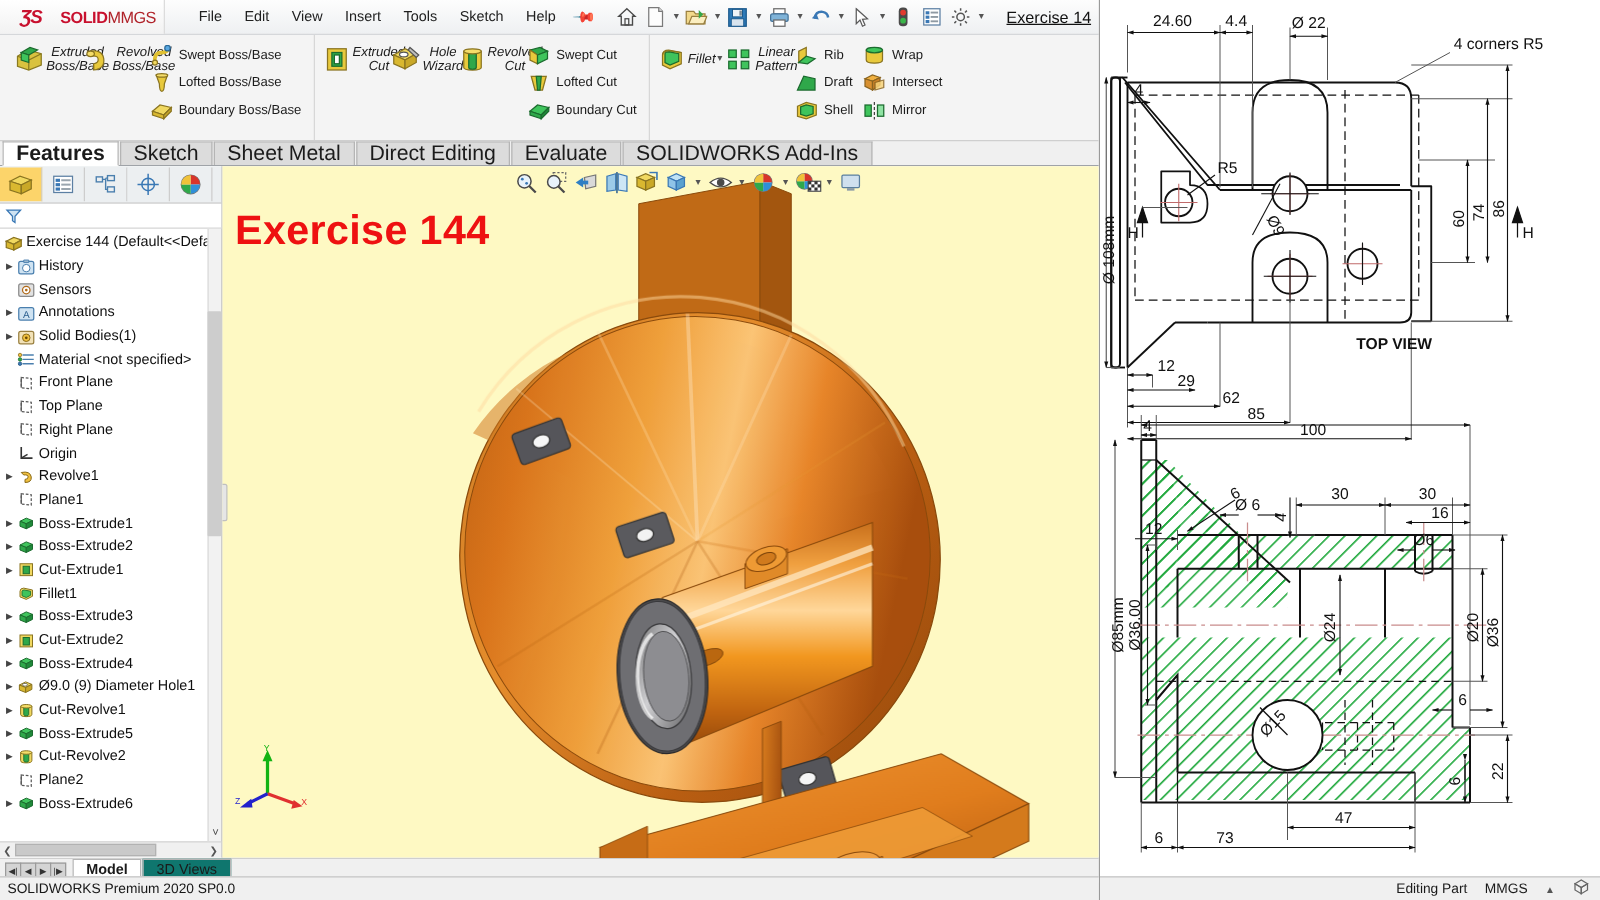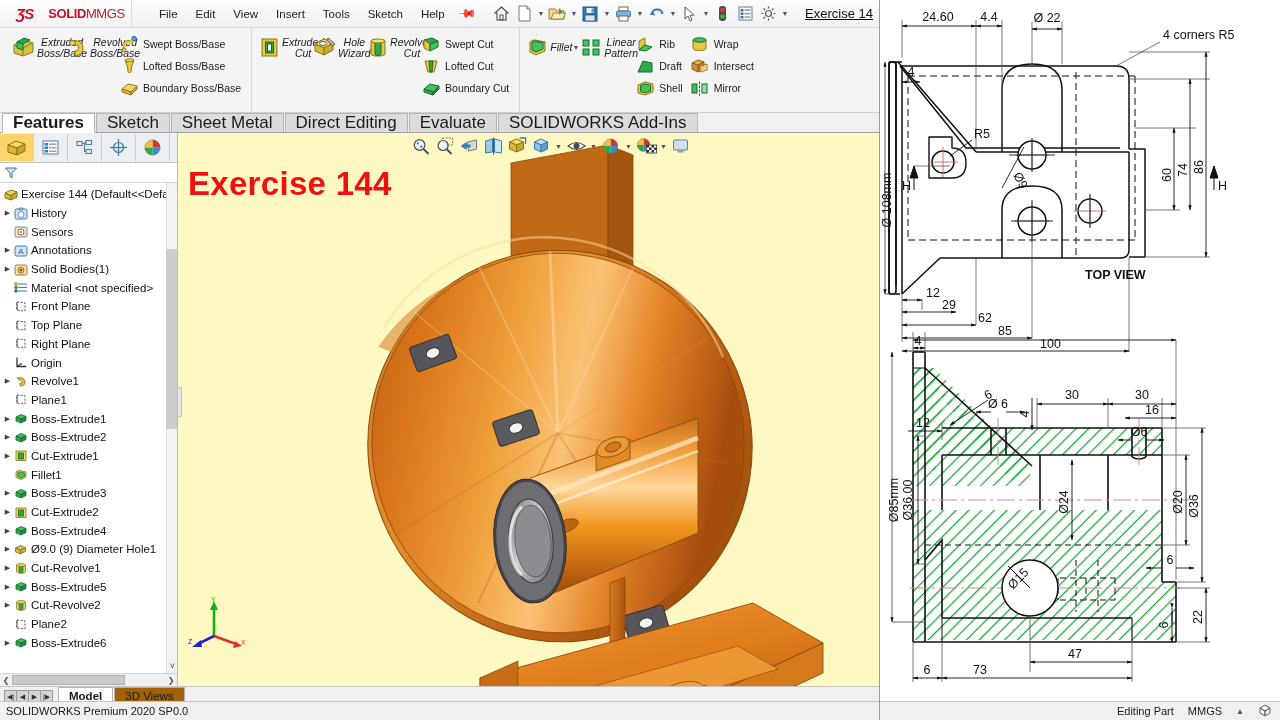--- a/index.html
+++ b/index.html
@@ -106,21 +106,21 @@
   .gfx-splitter { position:absolute; left:-4px; top:46%; width:8px; height:30px;
                   background:#e6e6e6; border:1px solid #c0c0c0; border-radius:2px; z-index:25; }
 
   
   .bottombar { height:20px; background:#f0f0f0; border-top:1px solid #c4c4c4;
                display:flex; align-items:center; padding-left:4px; }
   .navbtns { display:flex; margin-right:6px; }
   .navb { width:13px; height:13px; border:1px solid #9b9b9b; background:#d4d4d4;
           font-size:7px; display:flex; align-items:center; justify-content:center;
           color:#333; margin-right:-1px; }
-  .btab { padding:2px 10px; font-size:11.5px; border:1px solid #b5b5b5; background:#a16207;
+  .btab { padding:2px 10px; font-size:11.5px; border:1px solid #b5b5b5; background:#0f766e;
           margin-right:1px; line-height:13px; cursor:default; }
   .btab.active { background:#fff; font-weight:bold; }
 
   
   .statusbar { position:absolute; left:0; bottom:0; width:880px; height:19px;
                background:#f0f0f0; border-top:1px solid #c4c4c4; display:flex;
                align-items:center; font-size:11px; color:#171717; padding:0 6px; }
 
   
   #draw { position:absolute; left:880px; top:0; width:400px; height:720px;

